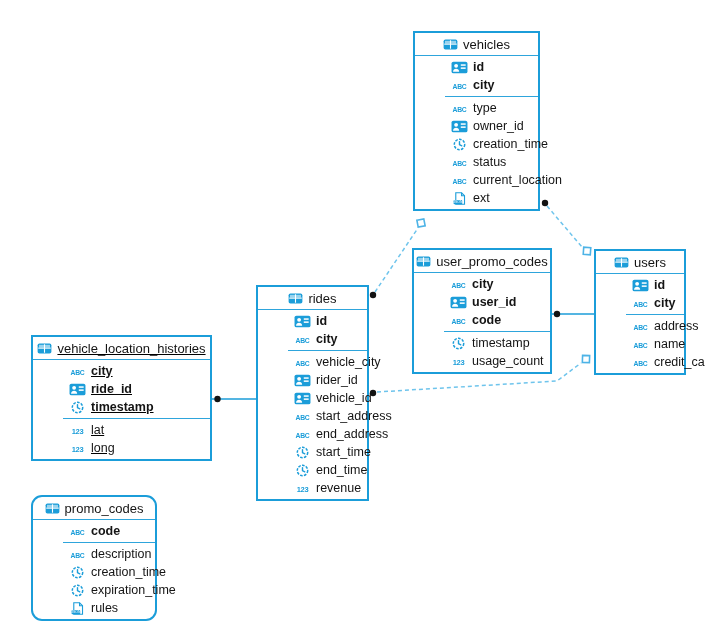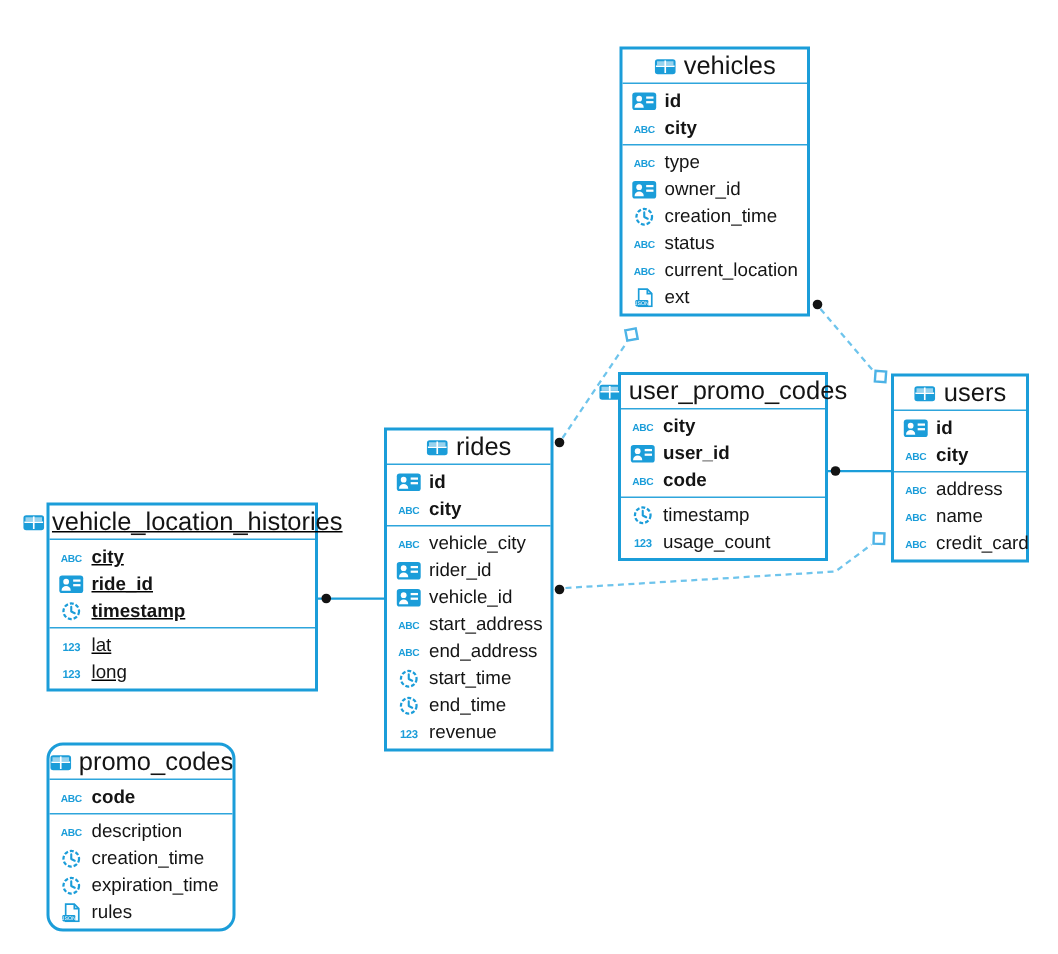--- a/index.html
+++ b/index.html
@@ -12,23 +12,23 @@
   .wire-dashed{stroke:#6ec4ec;stroke-width:1.5;stroke-dasharray:4 3;fill:none;}
   .wire-dot{fill:#131313;}
   .wire-marker{fill:#ffffff;stroke:#4db3e6;stroke-width:1.6;}
   .tbl{
     position:absolute;z-index:2;background:#ffffff;
     border:2px solid #1b9dd9;box-sizing:border-box;
   }
   .tbl-header{
     display:flex;align-items:center;justify-content:center;gap:5px;
     height:22px;border-bottom:1px solid #2ea5dc;
-    font-size:17px;color:#141414;white-space:nowrap;
+    font-size:13px;color:#141414;white-space:nowrap;
   }
-  .sec{padding:2px 0;}
+  .sec{padding:2px 0;margin-left:30px;}
   .sec-pk{border-bottom:1px solid #2ea5dc;}
   .frow{
     display:flex;align-items:center;gap:5px;height:18px;padding:0 6px;
     font-size:12.5px;color:#141414;white-space:nowrap;
   }
   .sec-pk .frow{font-weight:bold;}
   .ficon{width:17px;height:13px;flex:0 0 auto;color:#1b9dd9;}
   .hicon{width:15px;height:11px;flex:0 0 auto;color:#1b9dd9;}
   .icn-txt{font-family:"Liberation Sans",sans-serif;font-weight:bold;fill:currentColor;}
 </style>

